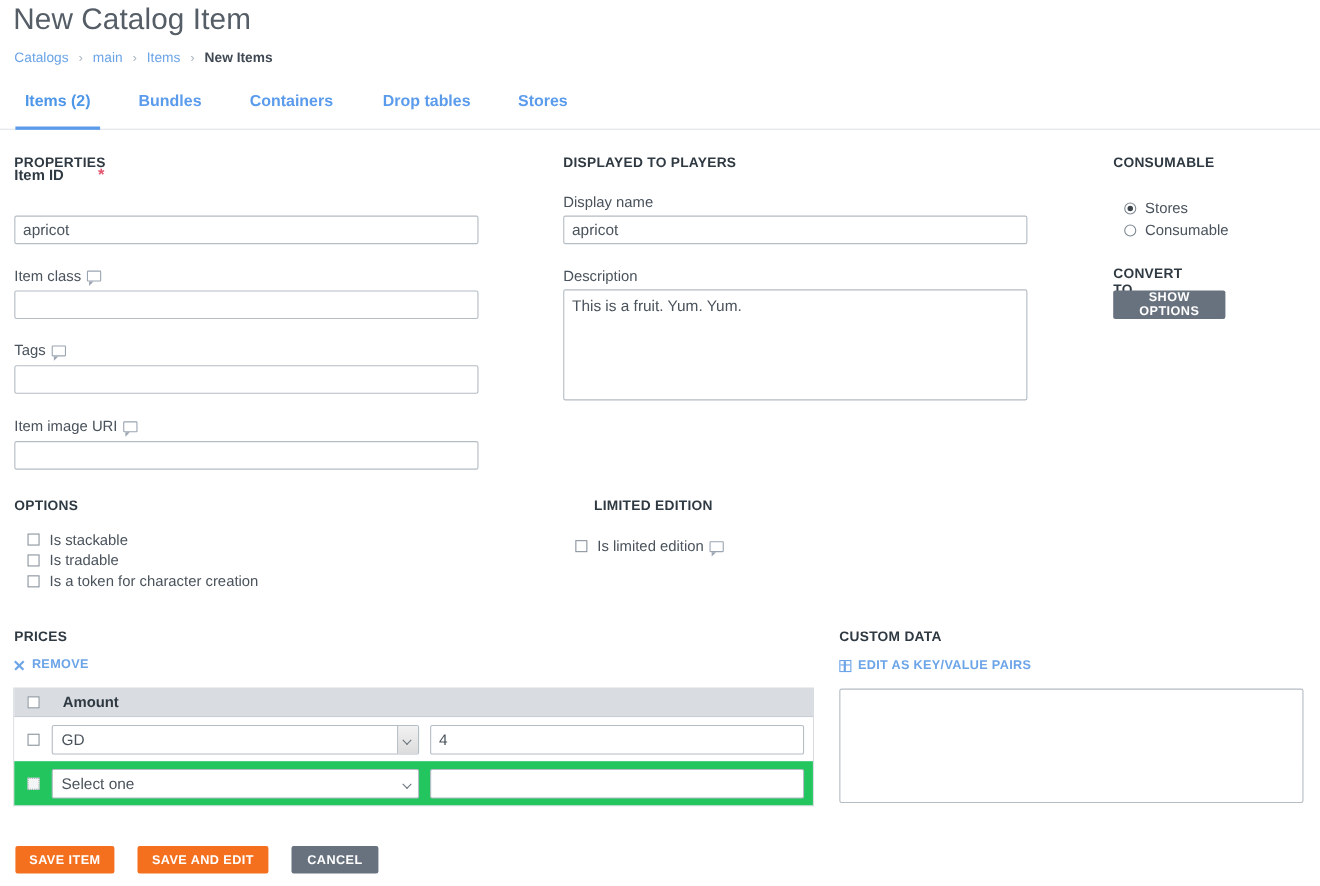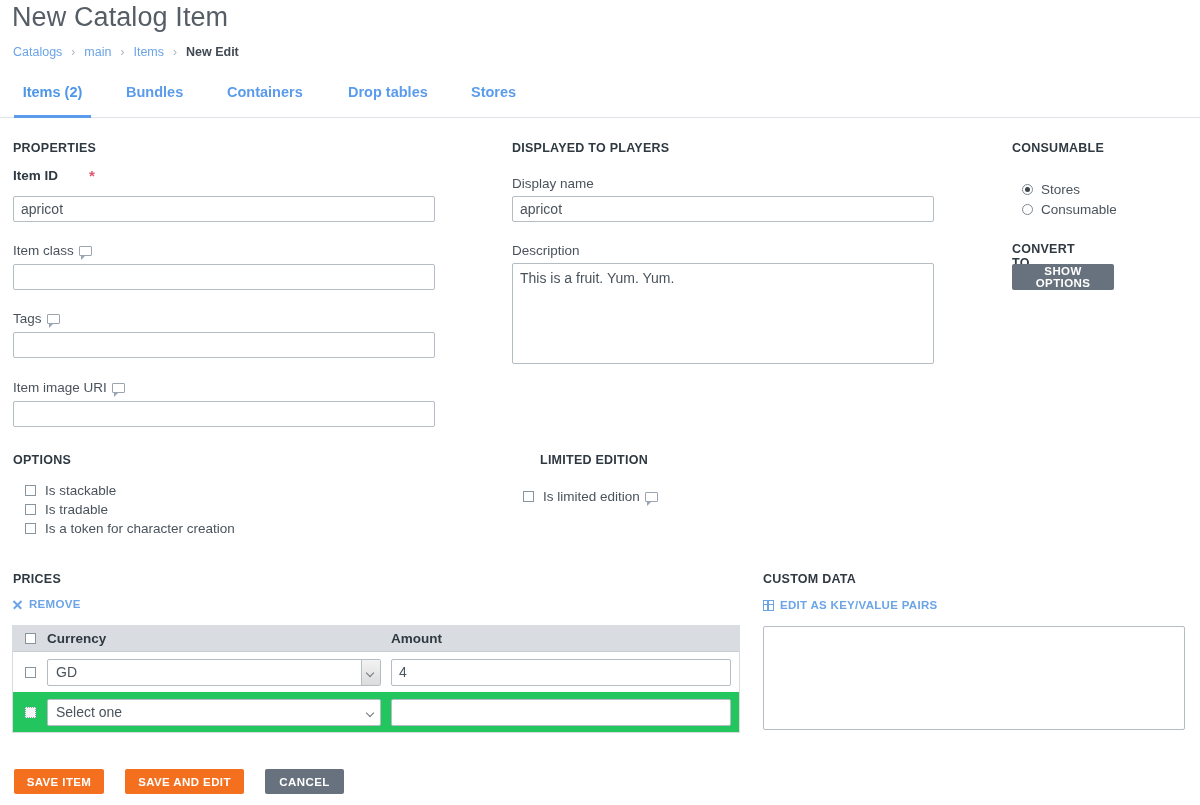--- a/index.html
+++ b/index.html
@@ -220,34 +220,34 @@
 
   <div class="page-title">New Catalog Item</div>
 
   <div class="breadcrumb">
     <a>Catalogs</a>
     <span class="sep">›</span>
     <a>main</a>
     <span class="sep">›</span>
     <a>Items</a>
     <span class="sep">›</span>
-    <span class="current">New Edit</span>
+    <span class="current">New Items</span>
   </div>
 
   <div class="tabbar">
     <div class="tab active" style="left:14px;width:77px;justify-content:center;">Items (2)</div>
     <div class="tab" style="left:126px;">Bundles</div>
     <div class="tab" style="left:227px;">Containers</div>
     <div class="tab" style="left:348px;">Drop tables</div>
     <div class="tab" style="left:471px;">Stores</div>
   </div>
 
   <div class="sect" style="left:13px;top:141px;">PROPERTIES</div>
 
-  <div class="flabel bold" style="left:13px;top:168px;gap:30px;">
+  <div class="flabel bold" style="left:13px;top:152px;gap:30px;">
     <span>Item ID</span>
     <span class="req">*</span>
   </div>
   <input class="tinput" style="left: 13px; top: 196px; width: 422px; height: 26px;" value="apricot">
 
   <div class="flabel" style="left:13px;top:243px;">
     <span>Item class</span>
     <span class="bubble"></span>
   </div>
   <input class="tinput" style="left: 13px; top: 264px; width: 422px; height: 26px;" value="">
@@ -311,21 +311,20 @@
   <div class="blue-link" style="left:12px;top:598px;">
     <span class="xicon"></span>
     <span>Remove</span>
   </div>
 
   <div class="ptable">
     <div class="thead">
       <div class="cb-cell">
         <span class="cbox"></span>
       </div>
-      <div class="th" style="width:334px;">Currency</div>
       <div class="th" style="margin-left:10px;">Amount</div>
     </div>
 
     <div class="trow first">
       <div class="cb-cell">
         <span class="cbox"></span>
       </div>
       <div class="sel-wrap">
         <div class="sel focused">
           <span>GD</span>

